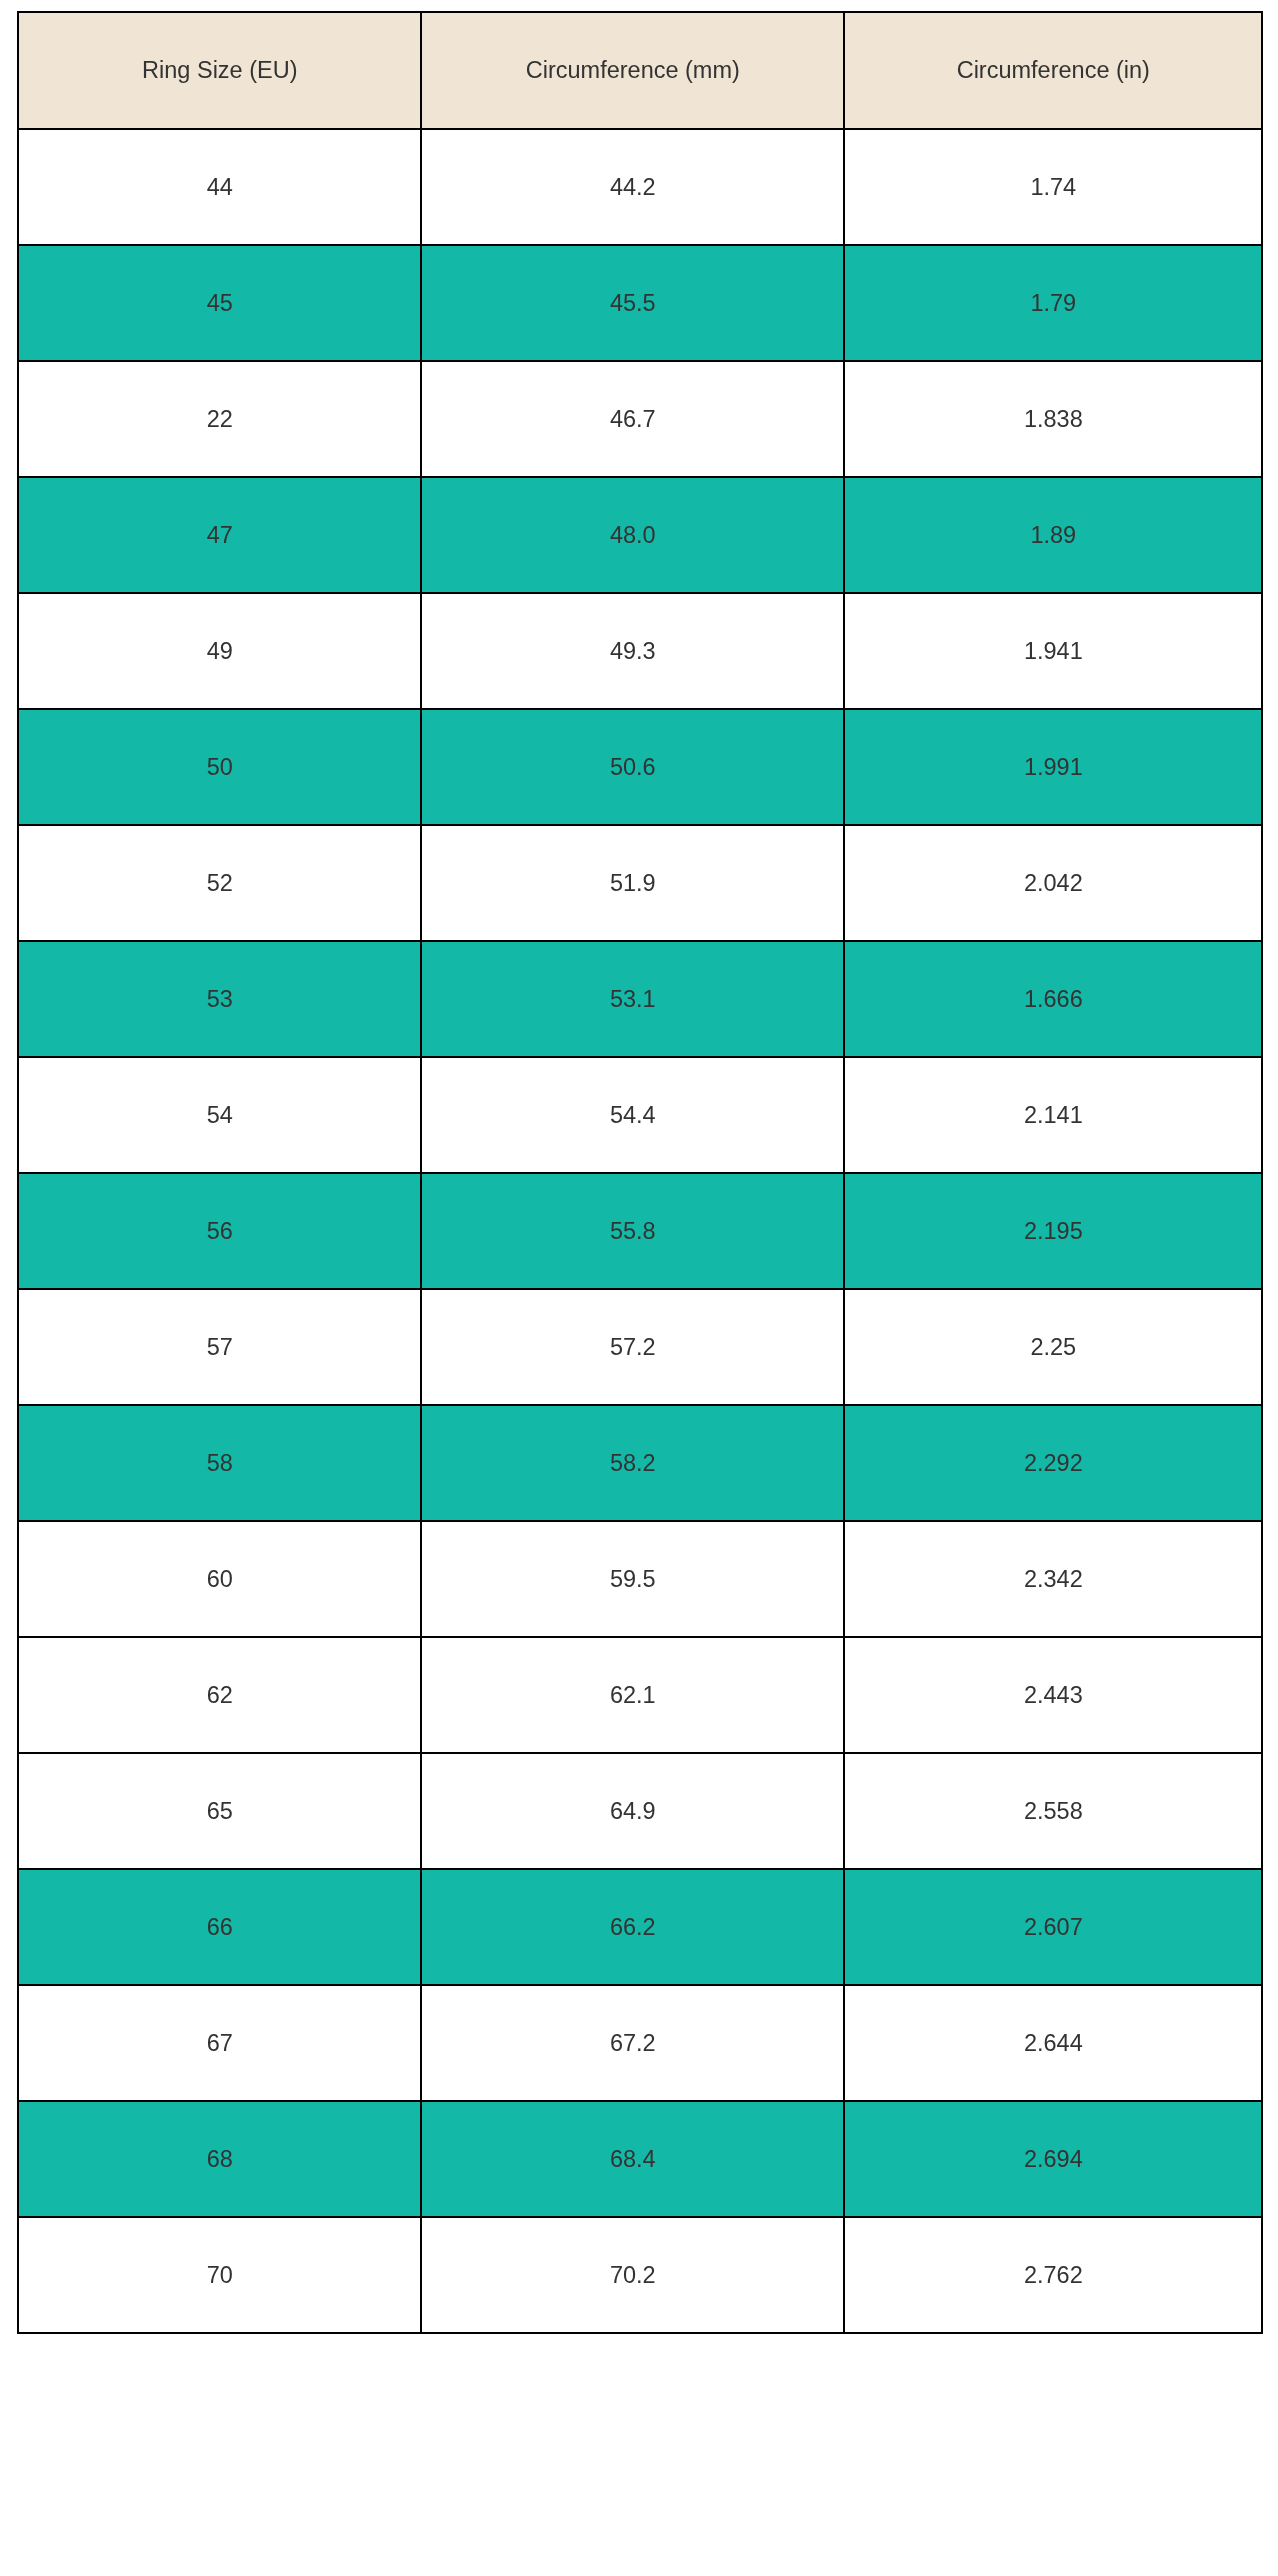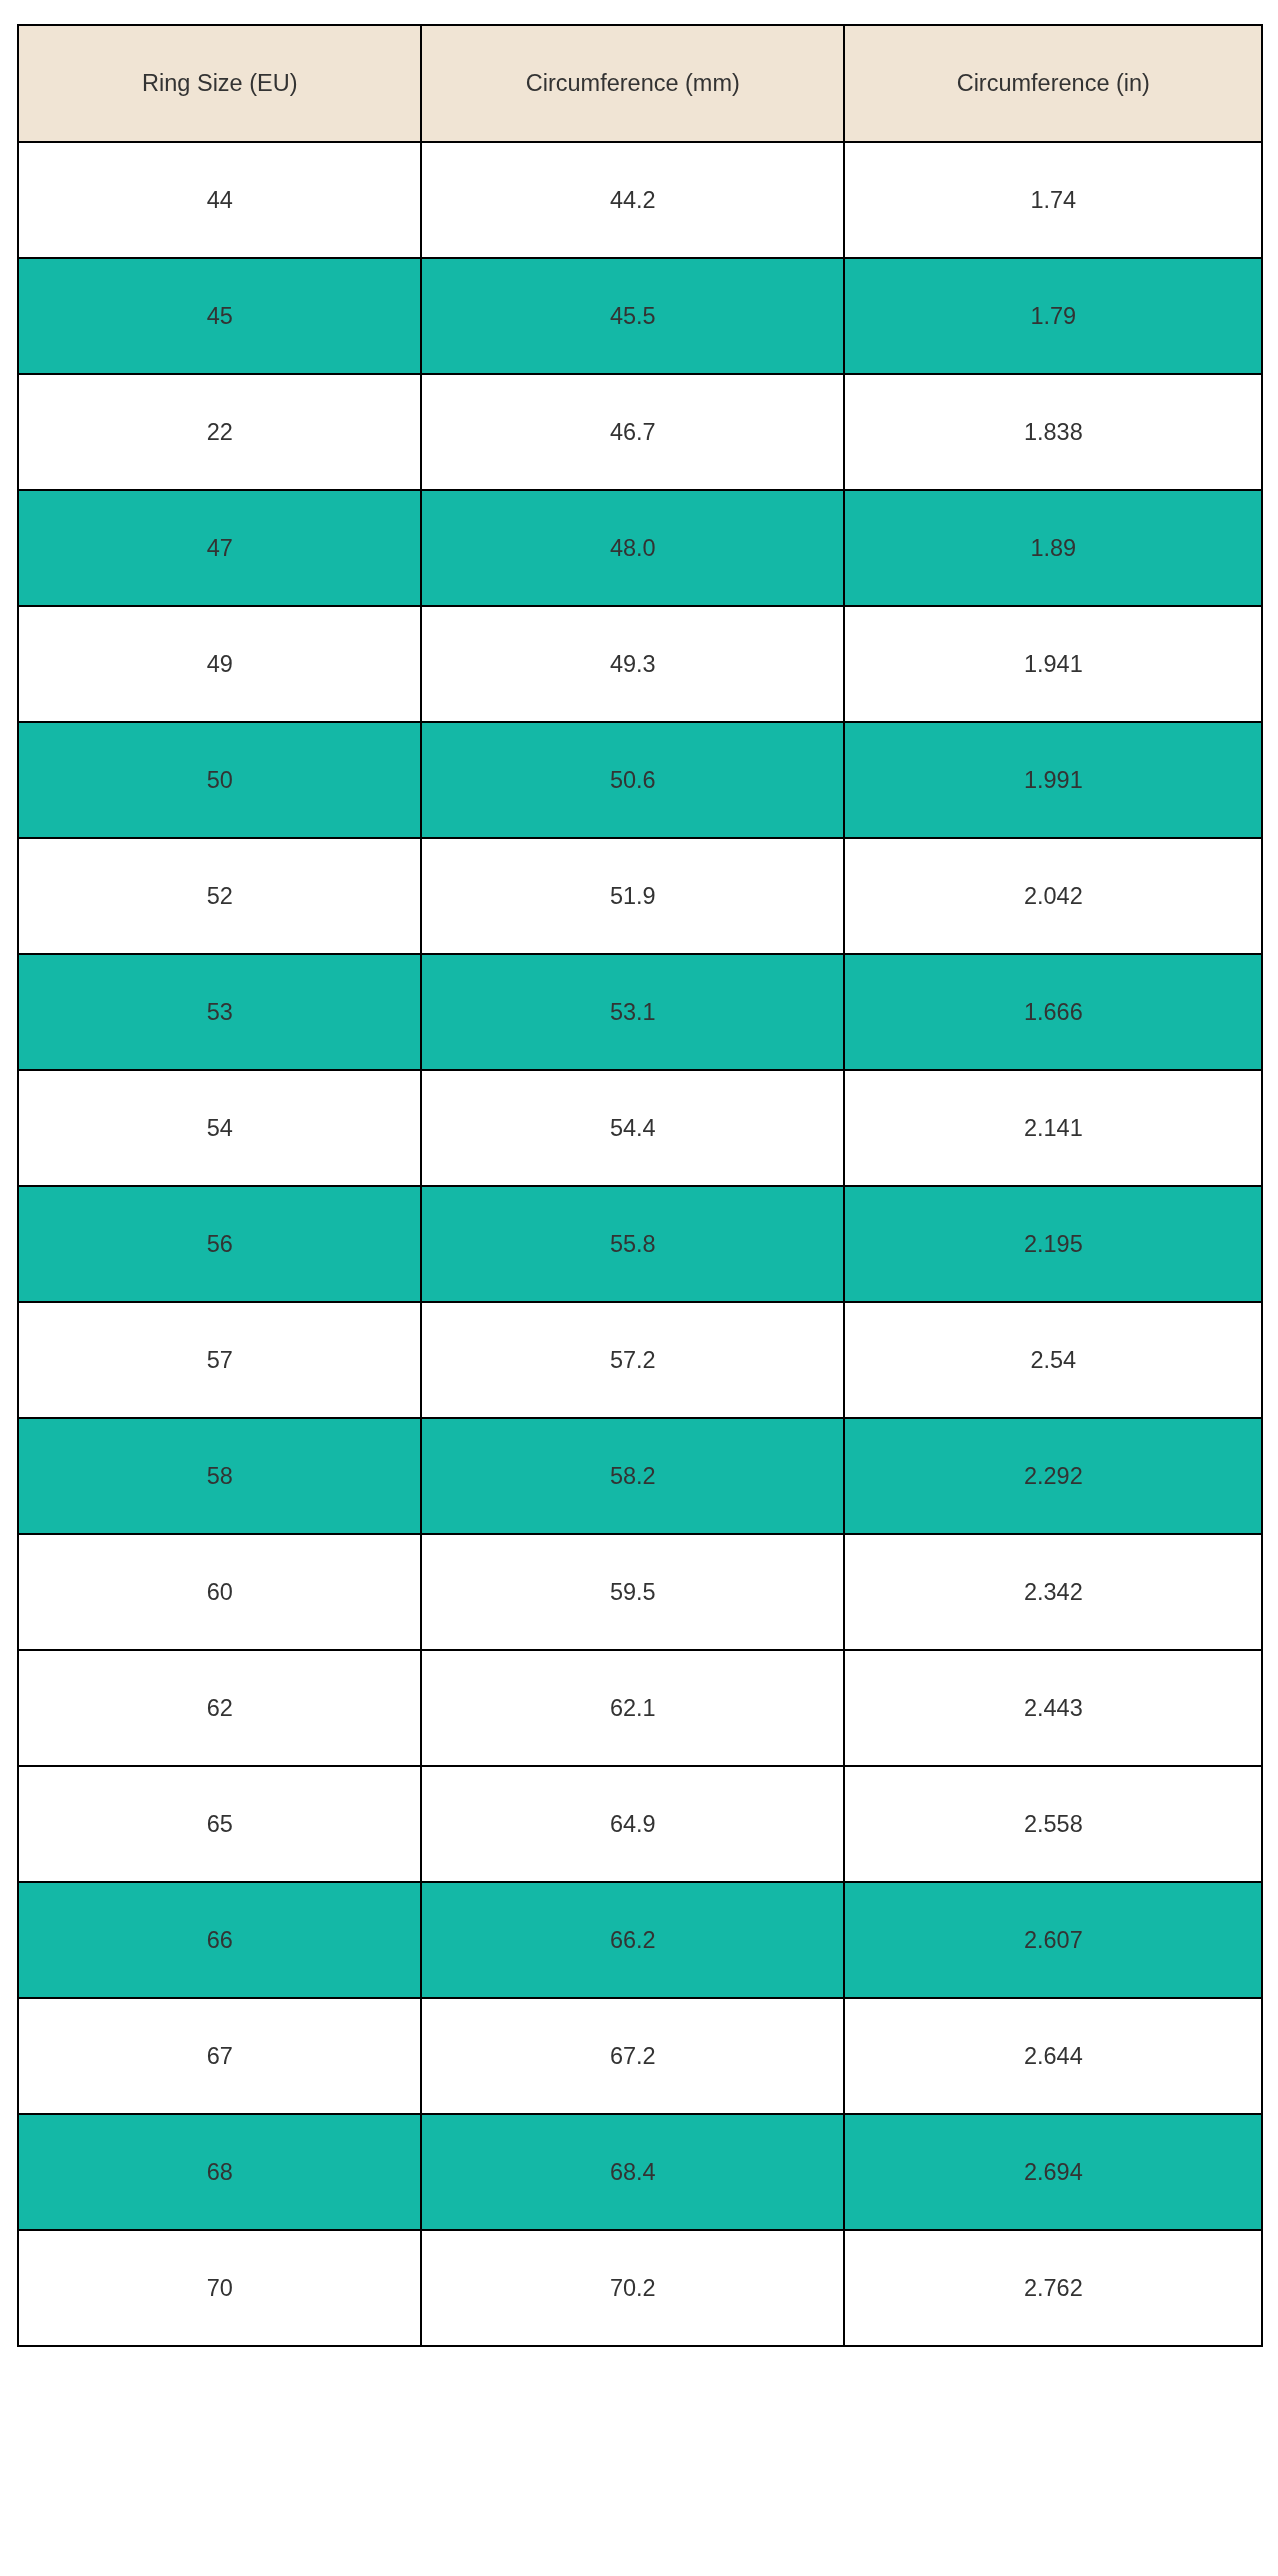--- a/index.html
+++ b/index.html
@@ -10,21 +10,21 @@
   body {
     width: 1279px;
     height: 2576px;
     font-family: "Liberation Sans", "DejaVu Sans", sans-serif;
     -webkit-font-smoothing: antialiased;
   }
 
   #table-wrap {
     position: absolute;
     left: 17.3px;
-    top: 24px;
+    top: 11px;
     width: 1243px;
   }
 
   table.ring-size-table {
     border-collapse: collapse;
     table-layout: fixed;
     width: 1243px;
     border: 0;
   }
 
@@ -124,21 +124,21 @@
           <td>2.141</td>
         </tr>
         <tr class="alt">
           <td>56</td>
           <td>55.8</td>
           <td>2.195</td>
         </tr>
         <tr>
           <td>57</td>
           <td>57.2</td>
-          <td>2.54</td>
+          <td>2.25</td>
         </tr>
         <tr class="alt">
           <td>58</td>
           <td>58.2</td>
           <td>2.292</td>
         </tr>
         <tr>
           <td>60</td>
           <td>59.5</td>
           <td>2.342</td>

